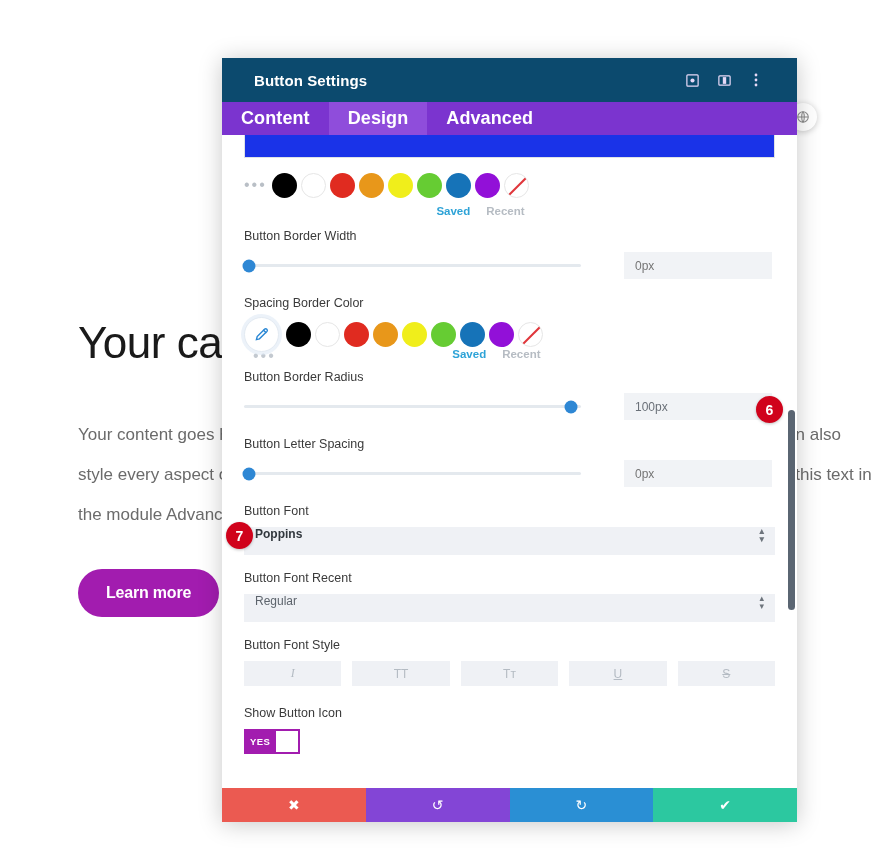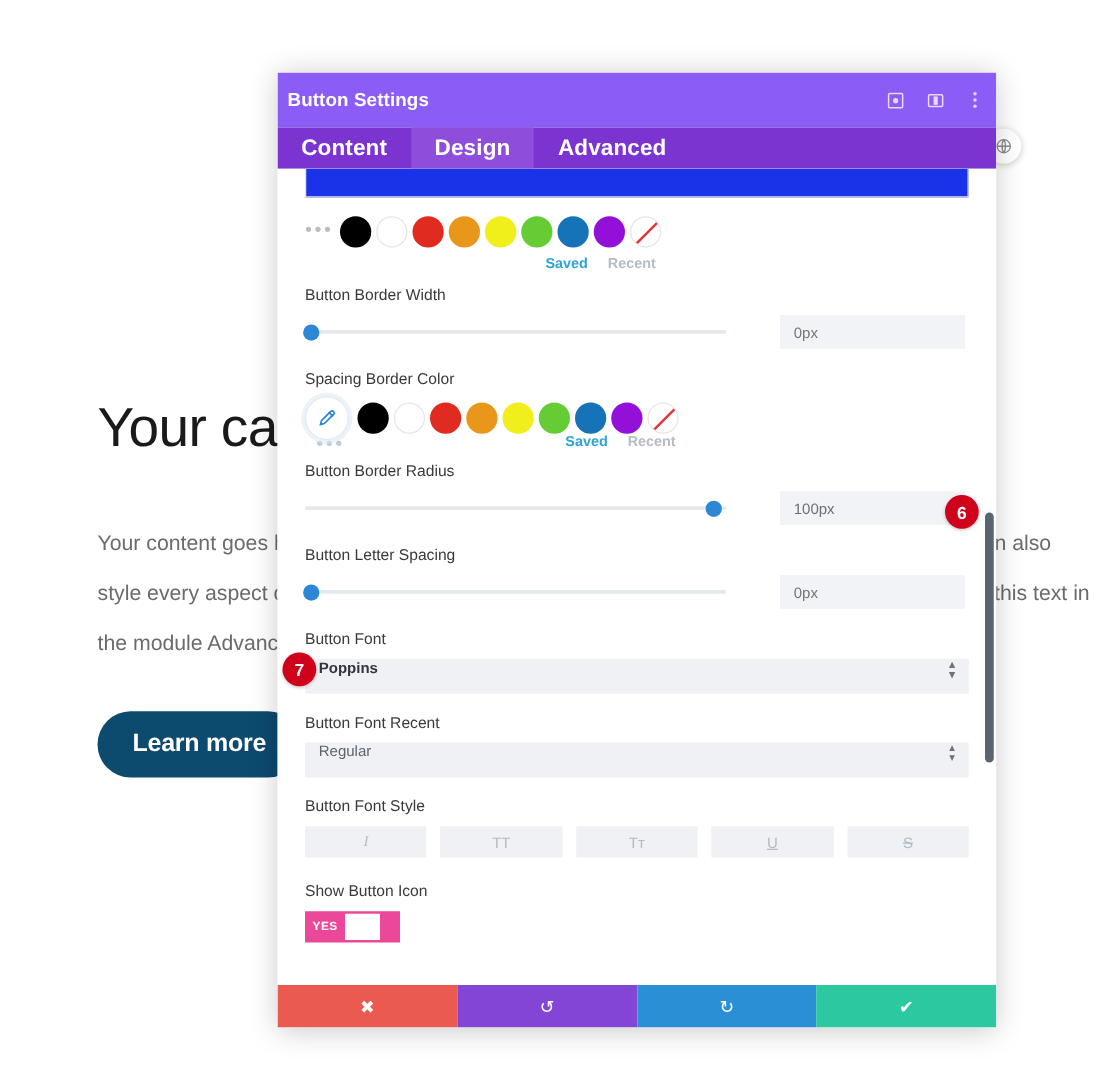--- a/index.html
+++ b/index.html
@@ -14,41 +14,41 @@
   #page-bg{position:absolute;inset:0;background:#ffffff;}
   #page-content{position:absolute;left:78px;top:318px;width:740px;}
   #headline{
     font-size:44px;line-height:1.15;color:#1a1a1a;font-weight:400;
     letter-spacing:-0.5px;margin:0 0 46px 0;white-space:nowrap;
   }
   #body-copy{
     font-size:17px;line-height:40px;color:#6b6b6b;margin:0;white-space:nowrap;
   }
   #learn-more{
-    display:inline-block;margin-top:34px;background:#0c4a6e;color:#fff;
-    border-radius:100px;padding:15px 28px;font-size:20px;font-weight:700;
+    display:inline-block;margin-top:34px;background:#a21caf;color:#fff;
+    border-radius:100px;padding:15px 28px;font-size:16px;font-weight:700;
     letter-spacing:-0.2px;border:none;cursor:pointer;
   }
 
   
   #float-round-icon{
     position:absolute;left:789px;top:103px;width:28px;height:28px;border-radius:50%;
     background:#ffffff;box-shadow:0 1px 6px rgba(0,0,0,.22);
     display:flex;align-items:center;justify-content:center;color:#8a8a8a;z-index:4;
   }
 
   
   #modal{
     position:absolute;left:222px;top:58px;width:575px;height:764px;
     background:#ffffff;box-shadow:0 2px 22px rgba(0,0,0,.22);
     z-index:10;display:flex;flex-direction:column;overflow:hidden;
   }
   #modal-header{
-    height:44px;background:#8b5cf6;display:flex;align-items:center;
-    padding:0 8px;color:#fff;flex:none;
+    height:44px;background:#0c4a6e;display:flex;align-items:center;
+    padding:0 32px;color:#fff;flex:none;
   }
   #modal-title{font-size:15px;font-weight:700;letter-spacing:.1px;}
   #header-actions{margin-left:auto;display:flex;align-items:center;gap:14px;}
   .hdr-icon{width:18px;height:18px;display:flex;align-items:center;justify-content:center;
     color:#e7d9f7;cursor:pointer;}
   #tabs{
     height:33px;background:#7b34cf;display:flex;align-items:stretch;flex:none;
   }
   .tab{
     display:flex;align-items:center;padding:0 19px;font-size:18px;color:#ffffff;
@@ -119,21 +119,21 @@
   .fs-row{display:flex;gap:11px;}
   .fs-btn{
     flex:1;height:25px;background:#eff1f5;display:flex;align-items:center;
     justify-content:center;font-size:12px;color:#b4bbc3;cursor:pointer;
   }
   .fs-btn.underline{text-decoration:underline;}
   .fs-btn.strike{text-decoration:line-through;}
 
   
   .toggle{
-    width:76px;height:25px;background:#ec4899;display:flex;align-items:center;
+    width:56px;height:25px;background:#a21caf;display:flex;align-items:center;
     cursor:pointer;padding:0;box-sizing:border-box;
   }
   .toggle .tog-label{color:#fff;font-size:9.5px;font-weight:700;padding:0 6px;letter-spacing:.4px;}
   .toggle .tog-knob{width:28px;height:21px;background:#fff;margin-right:2px;}
 
   
   #modal-scrollbar{
     position:absolute;right:2px;top:275px;width:7px;height:200px;background:#5a6572;
     border-radius:4px;z-index:20;cursor:pointer;
   }

